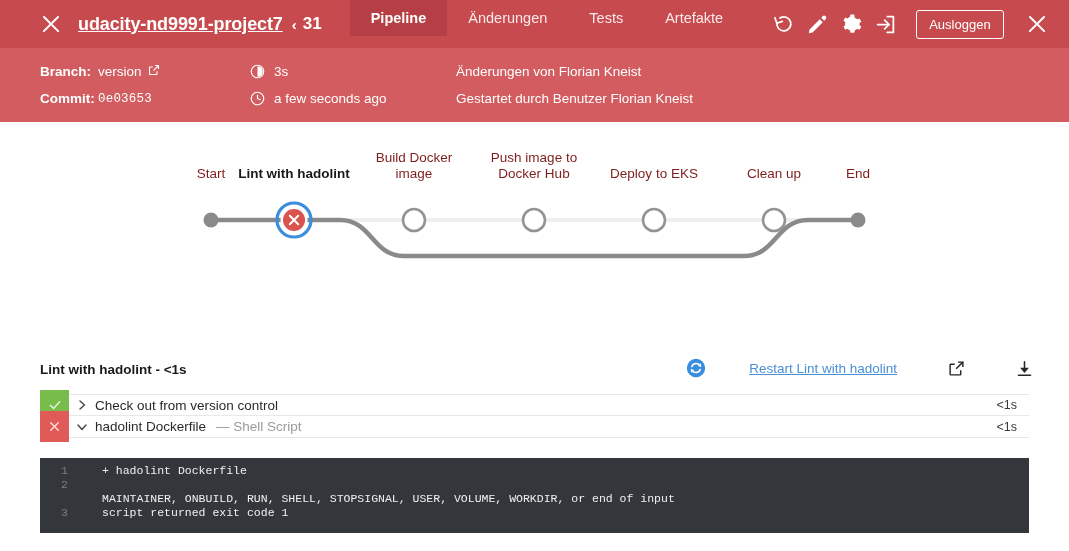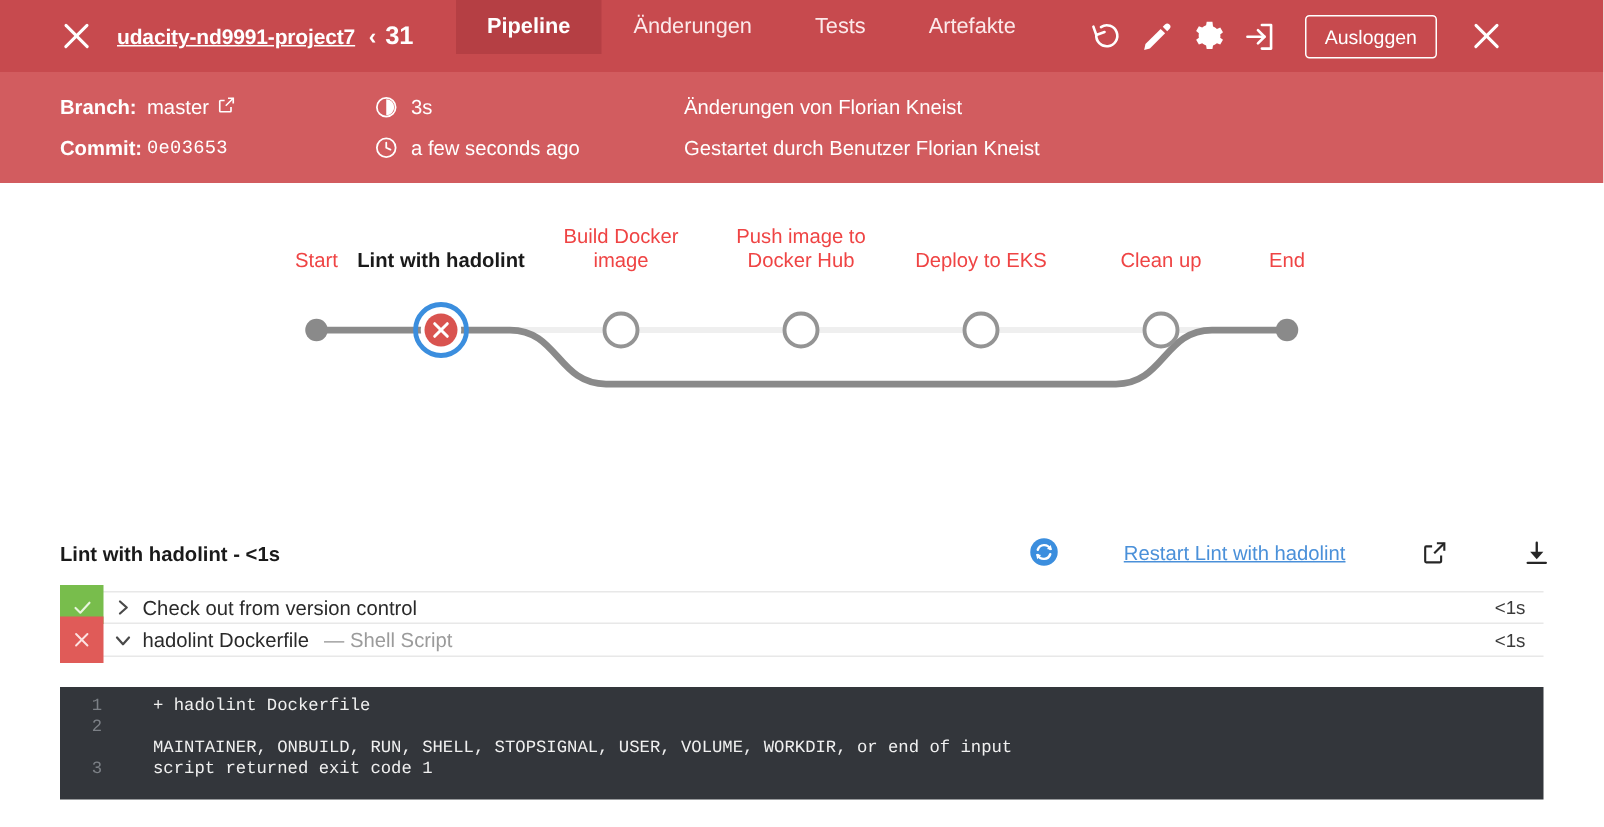--- a/index.html
+++ b/index.html
@@ -23,21 +23,21 @@
     width:22px; height:22px; position:relative; margin-right:16px; cursor:pointer; flex:none;
   }
   .close-x::before, .close-x::after {
     content:""; position:absolute; left:0; top:10px; width:22px; height:2.2px;
     background:#fff; border-radius:1px;
   }
   .close-x::before { transform: rotate(45deg); }
   .close-x::after  { transform: rotate(-45deg); }
 
   .repo-link {
-    color:#fff; font-size:14px; font-weight:700; text-decoration:underline;
+    color:#fff; font-size:18px; font-weight:700; text-decoration:underline;
     letter-spacing:-0.1px; cursor:pointer; white-space:nowrap;
   }
   .run-chevron { color:#fff; font-size:15px; font-weight:700; margin:0 6px 0 9px; }
   .run-number { color:#fff; font-size:17px; font-weight:700; }
 
   .tabs { display:flex; align-items:stretch; height:48px; margin-left:28px; }
   .tab {
     display:flex; align-items:center; padding:0 21px; height:36px;
     color:#fce9ea; font-size:14.5px; cursor:pointer; white-space:nowrap;
   }
@@ -75,21 +75,21 @@
   .meta-value.mono { font-family:"Liberation Mono", monospace; font-size:12.5px; letter-spacing:0.2px; }
   .extlink-sm { display:inline-block; margin-left:6px; vertical-align:-2px; }
 
   .meta-icon { width:15px; height:15px; margin-right:9px; flex:none; }
 
   
   .graph-wrap {
     position:absolute; top:122px; left:0; width:1069px; height:230px; background:#fff;
   }
   .node-label {
-    position:absolute; text-align:center; font-size:13.5px; color:#ef4444;
+    position:absolute; text-align:center; font-size:13.5px; color:#7f1d1d;
     line-height:16px; transform:translateX(-50%); white-space:pre-line;
   }
   .node-label.bold { font-weight:700; color:#1a1a1a; }
 
   
   .step-head {
     position:absolute; top:362px; left:0; width:1069px; height:32px;
   }
   .step-title {
     position:absolute; left:40px; top:0; font-size:13.5px; font-weight:700; color:#1a1a1a;
@@ -176,21 +176,21 @@
       <div class="logout-btn">Ausloggen</div>
       <div class="header-close"></div>
     </div>
   </div>
 
   <div class="metabar">
 
     <div class="meta-col" style="left:40px; top:10px;">
       <div class="meta-row">
         <span class="meta-label">Branch:</span>
-        <span class="meta-value">master</span>
+        <span class="meta-value">version</span>
         <span class="extlink-sm">
           <svg width="12" height="12" viewBox="0 0 24 24" fill="none" stroke="#fff" stroke-width="2.2">
             <polyline points="14,3 21,3 21,10"></polyline>
             <line x1="21" y1="3" x2="11" y2="13"></line>
             <path d="M18 14.5V20a1 1 0 0 1-1 1H4a1 1 0 0 1-1-1V7a1 1 0 0 1 1-1h5.5"></path>
           </svg>
         </span>
       </div>
       <div class="meta-row">
         <span class="meta-label">Commit:</span>

